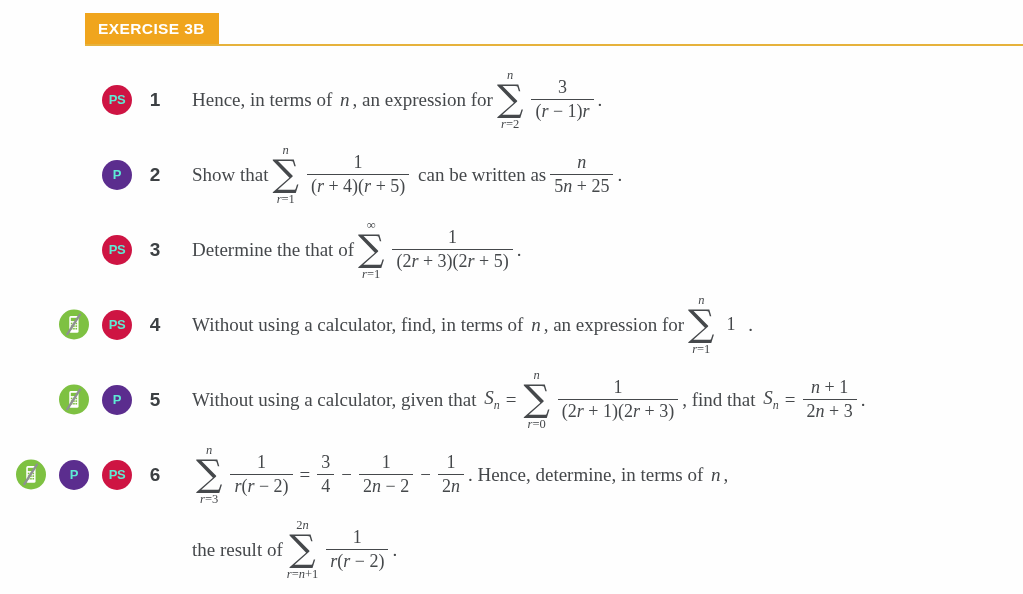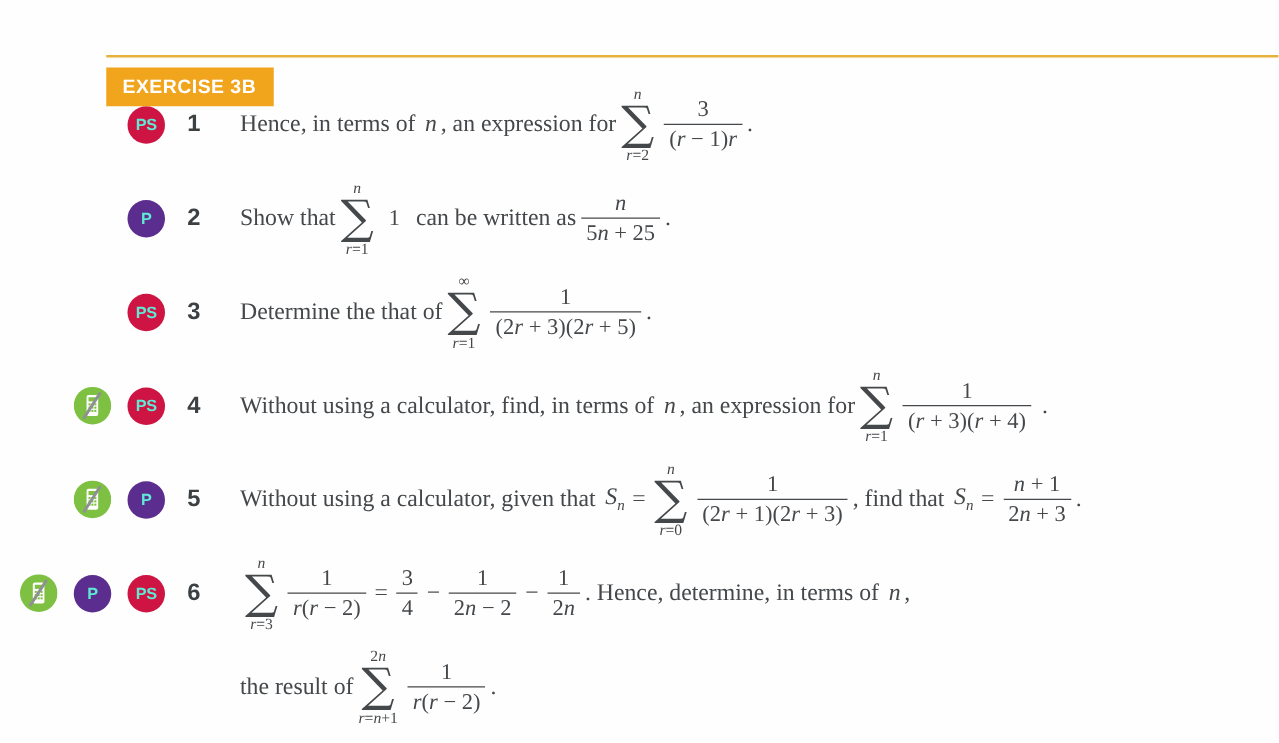--- a/index.html
+++ b/index.html
@@ -15,21 +15,20 @@
   
   .header { position:relative; height:46px; }
   .hbadge {
     position:absolute; left:85px; top:13px;
     background:#F0A51D;
     color:#ffffff;
     font:700 15.5px "Liberation Sans","DejaVu Sans",sans-serif;
     letter-spacing:.4px;
     padding:7px 14px 7px 13px;
     line-height:17px;
-    margin-top:41px;
   }
   .hrule {
     position:absolute; left:85px; right:0; top:44px;
     height:2px; background:#E6B23C;
   }
   
   .plist { padding-top:16px; }
   .prow { display:flex; align-items:flex-start; }
   .badge-col {
     width:132px; height:75px; flex:0 0 132px;
@@ -115,20 +114,21 @@
         <div class="content-col">
           <div class="pline">
             <span class="txt">Show that</span>
             <span class="sum">
               <span class="up"><i>n</i></span>
               <span class="sigma">∑</span>
               <span class="lo"><i>r</i>=1</span>
             </span>
             <span class="frac">
               <span class="fnum">1</span>
+              <span class="fden">(<i>r</i> + 4)(<i>r</i> + 5)</span>
             </span>
             <span class="txt"> can be written as</span>
             <span class="frac">
               <span class="fnum"><i>n</i></span>
               <span class="fden">5<i>n</i> + 25</span>
             </span>
             <span class="txt">.</span>
           </div>
         </div>
       </div>
@@ -180,21 +180,20 @@
             <span class="txt">Without using a calculator, find, in terms of </span>
             <span class="m"><i>n</i></span>
             <span class="txt">, an expression for</span>
             <span class="sum">
               <span class="up"><i>n</i></span>
               <span class="sigma">∑</span>
               <span class="lo"><i>r</i>=1</span>
             </span>
             <span class="frac">
               <span class="fnum">1</span>
-              <span class="fden">(<i>r</i> + 3)(<i>r</i> + 4)</span>
             </span>
             <span class="txt"> .</span>
           </div>
         </div>
       </div>
       <div class="prow">
         <div class="badge-col">
           <span class="cbadge">
             <svg width="31" height="31" viewBox="0 0 31 31">
     <circle cx="15.5" cy="15.5" r="15.5" class="nc-bg" fill="#7EC142"></circle>

